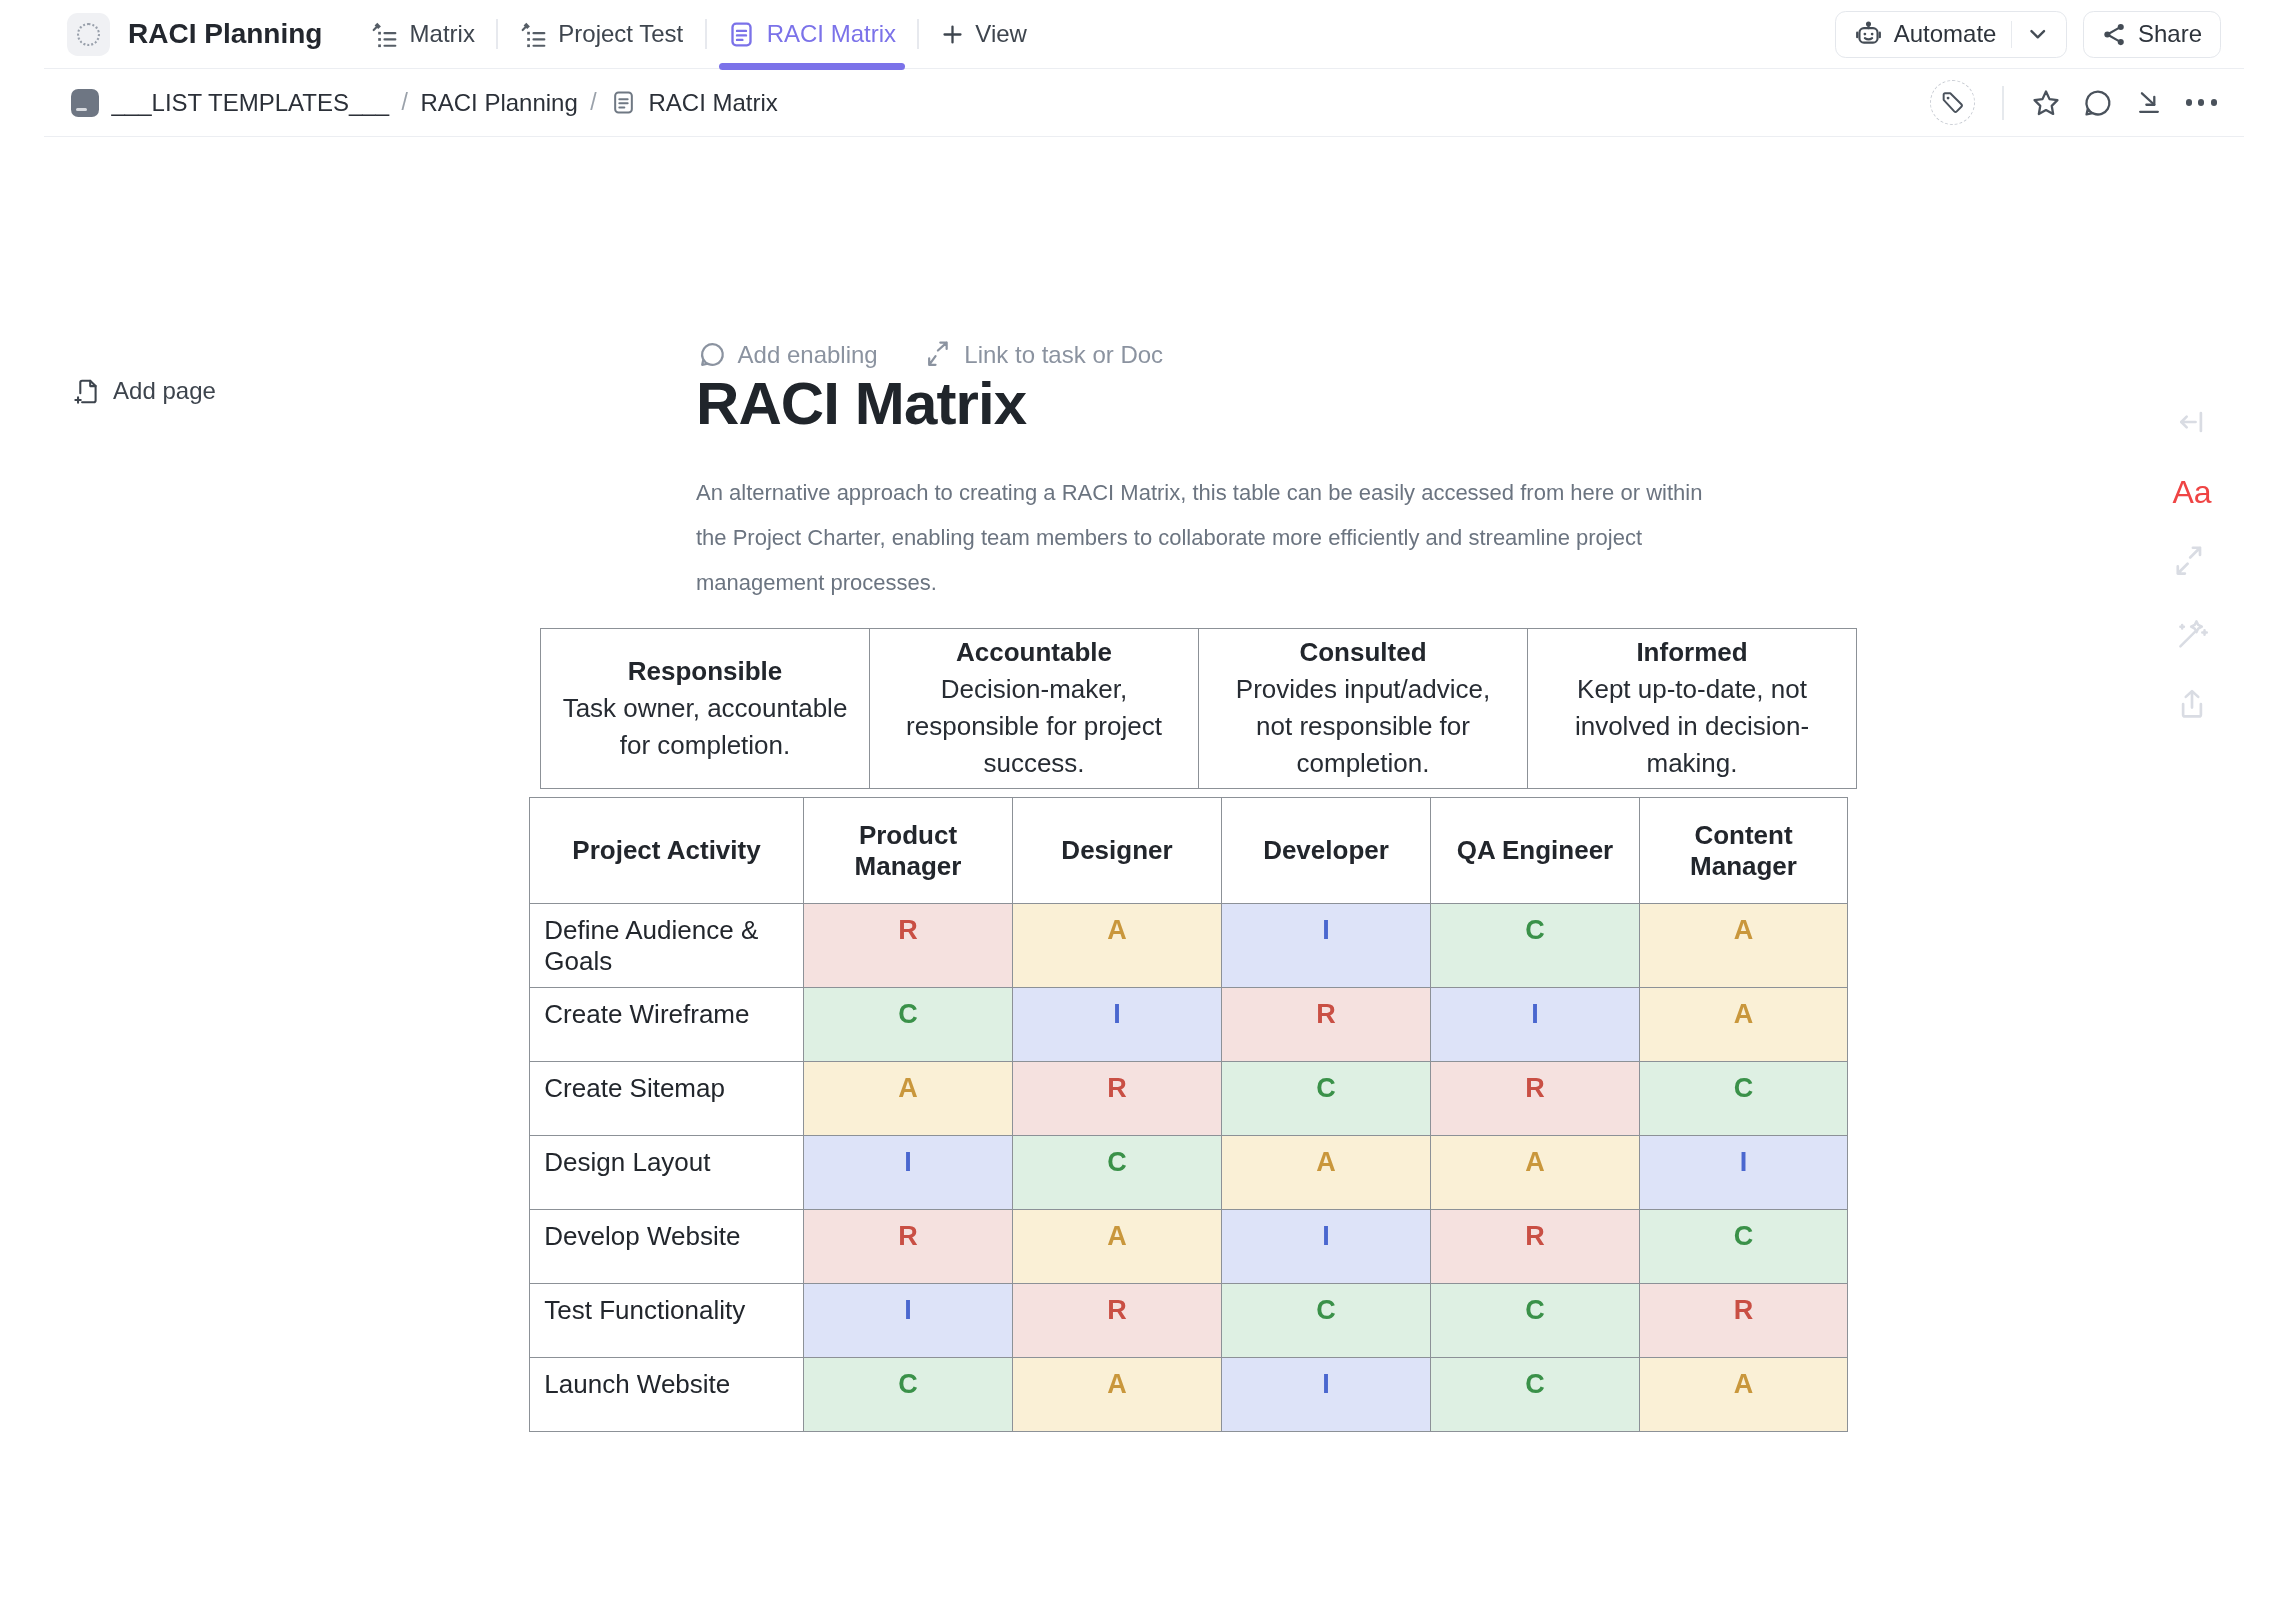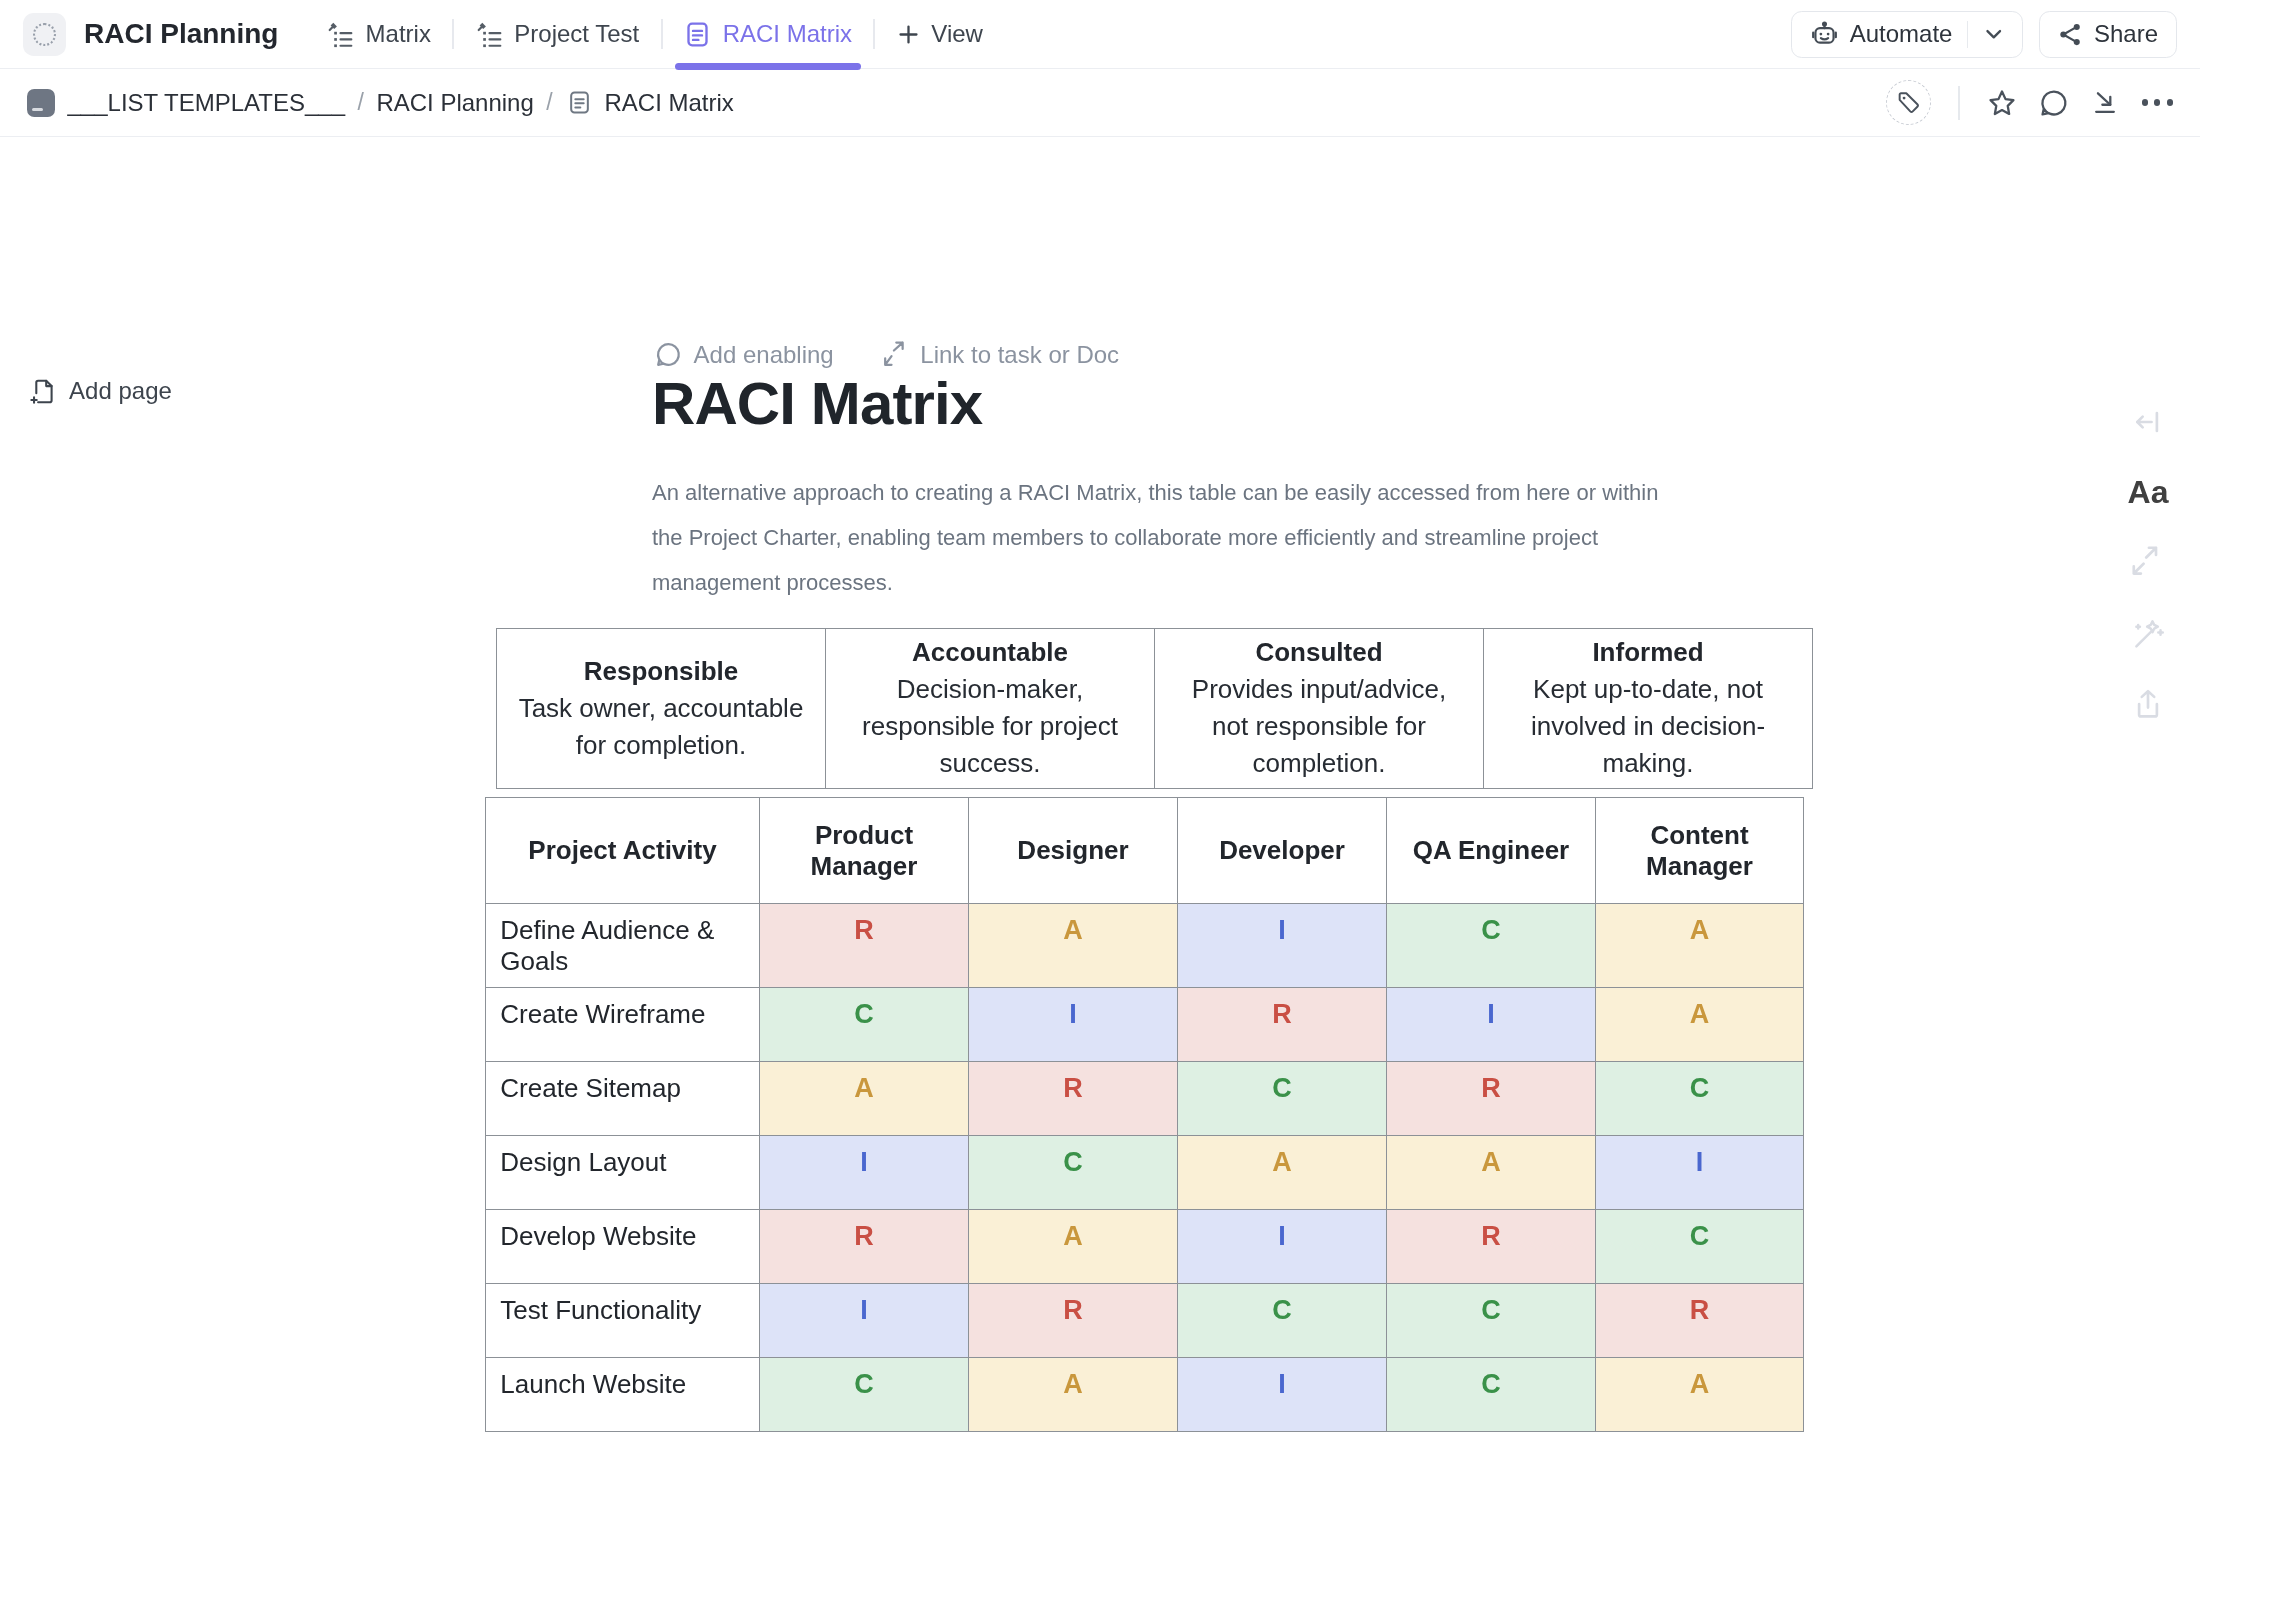--- a/index.html
+++ b/index.html
@@ -1,18 +1,18 @@
 <!DOCTYPE html>
 <html style="--accent: #7b72e9;font-size:14.3px"><head>
 <meta charset="utf-8">
 <style>
   * { box-sizing: border-box; margin: 0; padding: 0; }
   html, body { width: 2293px; height: 1605px; overflow: hidden; background: #ffffff;
     font-family: "Liberation Sans", sans-serif; color: #262b33; }
-  .app { position: relative; width: 2200px; height: 1605px; background:#fff; }
+  .app { position: relative; width: 2200px; height: 1605px; background:#fff;margin-left:44px; }
 
   
   .topbar { height: 69px; display: flex; align-items: center; padding: 0 23px;
     border-bottom: 1.8px solid #eceef2; }
   .ws-icon { width: 43px; height: 43px; border-radius: 10.7px; background: #f0f1f4;
     display: flex; align-items: center; justify-content: center; flex: 0 0 auto; cursor: pointer; }
   .dotted-circle { width: 23px; height: 23px; border: 2.7px dotted #99a0ab; border-radius: 50%; display: block; }
   .ws-title { font-size: 28px; font-weight: 700; color: #23272e; margin-left: 18px; margin-right: 27px; white-space: nowrap; }
   .tabs { display: flex; align-items: stretch; height: 69px; }
   .tab { position: relative; display: flex; align-items: center; gap: 11.6px; padding: 0 21.5px;
@@ -47,21 +47,21 @@
   .dots { display: flex; gap: 6.3px; }
   .dots b { width: 6.3px; height: 6.3px; border-radius: 50%; background: #4a525c; }
 
   
   .canvas { position: relative; height: 1466px; }
   .add-page { position: absolute; left: 29.6px; top: 240px; display: flex; align-items: center;
     gap: 12.5px; background: none; border: none; font-family: inherit; font-size: 24px;
     color: #3d444d; cursor: pointer; }
   .side-tools { position: absolute; right: 27px; top: 269px; width: 50px; display: flex;
     flex-direction: column; align-items: center; gap: 38px; color: #d9dce3; }
-  .side-tools .aa { font-size: 32px; font-weight: 700; color: #404040; line-height: 1; }
+  .side-tools .aa { font-size: 32px; font-weight: 400; color: #ef4444; line-height: 1; }
   .side-tools > * { cursor: pointer; }
 
   .doc { position: absolute; left: 485px; top: 193px; width: 1317px; }
   .doc-meta { position: absolute; left: 170px; top: 10.7px; display: flex; gap: 48px; }
   .doc-meta button { display: flex; align-items: center; gap: 11.6px; background: none; border: none;
     font-family: inherit; font-size: 24px; color: #8b93a0; cursor: pointer; white-space: nowrap; }
   .doc-title { position: absolute; left: 167px; top: 39px; font-size: 60px; font-weight: 700;
     color: #20252b; letter-spacing: -0.9px; cursor: text; }
   .doc-intro { position: absolute; left: 167px; top: 140px; width: 1010px; font-size: 22px;
     line-height: 45px; color: #6b7480; cursor: text; }

